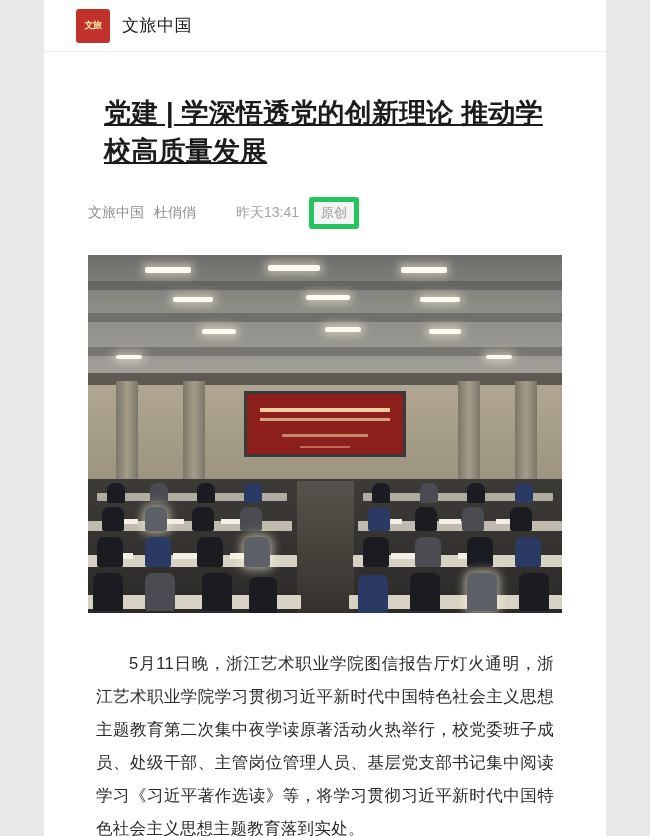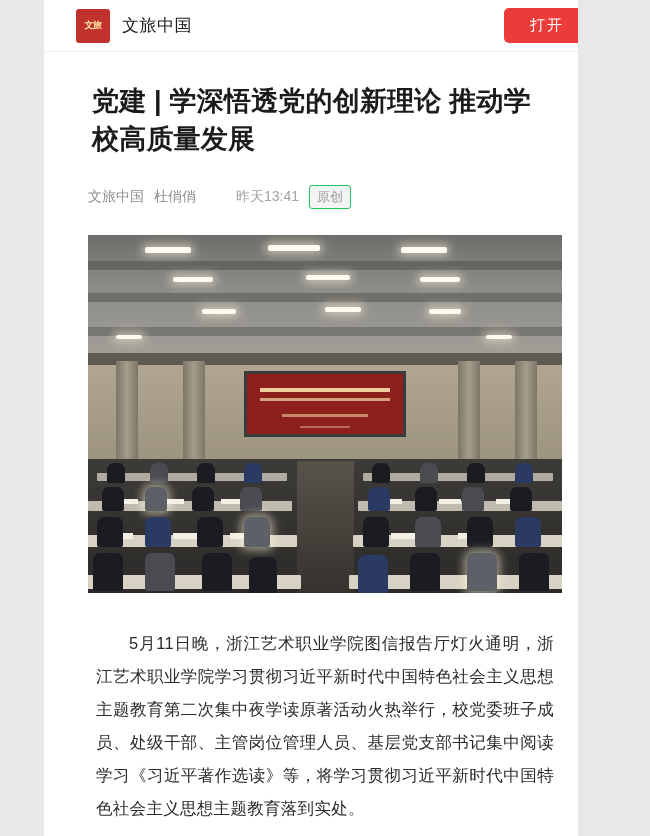--- a/index.html
+++ b/index.html
@@ -3,21 +3,21 @@
 <meta charset="utf-8">
 <style>
   html, body {
     margin: 0;
     padding: 0;
     background: #e8e8e8;
     font-family: "Liberation Sans", sans-serif;
   }
   .page {
     position: relative;
-    width: 578px;
+    width: 650px;
     height: 836px;
     background: #e8e8e8;
     overflow: hidden;
   }
   .card {
     position: absolute;
     left: 44px;
     top: 0;
     width: 562px;
     min-height: 836px;
@@ -72,37 +72,38 @@
 
   
   .article {
     padding: 26px 44px 0 44px;
   }
   .article-title {
     font-size: 27px;
     line-height: 1.42;
     color: #1b1b1b;
     font-weight: 600;
-    margin: 4px;
+    margin: 16px;
     letter-spacing: .2px;
+    text-decoration: underline;
   }
   .meta-row {
     display: flex;
     align-items: center;
     margin-top: 26px;
     font-size: 14px;
     color: #9b9b9b;
     flex-wrap: wrap;
     gap: 10px;
   }
   .meta-source { color: #8e8e8e; }
   .meta-author { color: #8e8e8e; }
   .meta-time { color: #a3a3a3; margin-left: 30px; }
   .meta-badge {
-    border: 1px solid #22c55e;
+    border: 5px solid #22c55e;
     background: #f4f4f4;
     color: #9a9a9a;
     border-radius: 3px;
     font-size: 13px;
     padding: 2px 7px;
   }
 
   
   .hero-wrap {
     margin-top: 26px;
@@ -199,21 +200,20 @@
 <body>
 
 <div class="page">
   <div class="card">
 
     <div class="account-bar">
       <div class="account-logo">
         <span>文旅</span>
       </div>
       <div class="account-name">文旅中国</div>
-      <button class="open-btn">打开</button>
     </div>
 
     <div class="article">
       <h1 class="article-title">党建 | 学深悟透党的创新理论 推动学校高质量发展</h1>
 
       <div class="meta-row">
         <span class="meta-source">文旅中国</span>
         <span class="meta-author">杜俏俏</span>
         <span class="meta-time">昨天13:41</span>
         <span class="meta-badge">原创</span>

